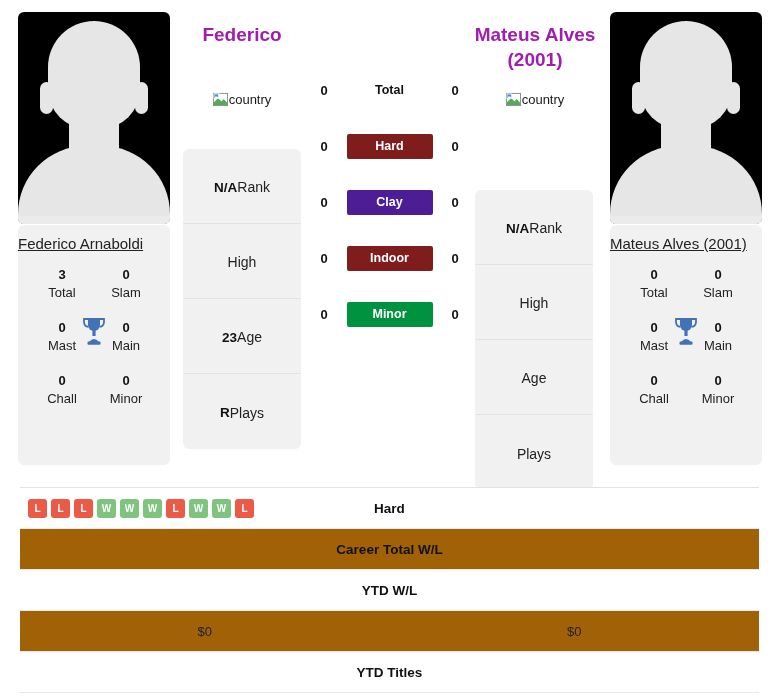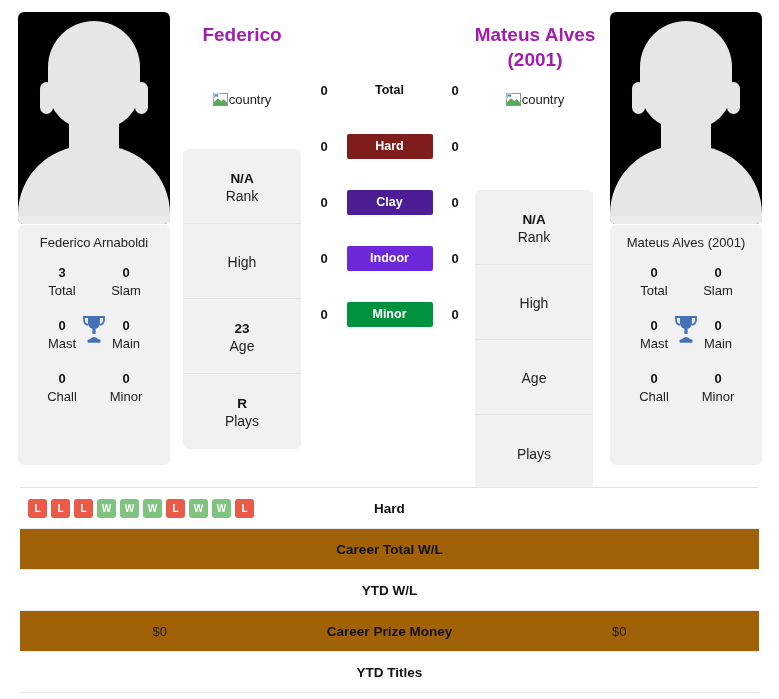--- a/index.html
+++ b/index.html
@@ -147,21 +147,20 @@
     border-radius: 6px;
     overflow: hidden;
   }
   .info-card.left  { left: 183px; top: 149px; }
   .info-card.right { left: 475px; top: 190px; }
 
   .info-cell {
     height: 75px;
     border-bottom: 1px solid #e4e4e4;
     display: flex;
-    flex-direction: column;
     align-items: center;
     justify-content: center;
     padding-top: 2px;
   }
   .info-cell:last-child { border-bottom: none; }
   .info-val {
     font-size: 13.5px;
     font-weight: bold;
     color: #111;
     line-height: 17px;
@@ -181,25 +180,25 @@
     width: 152px;
     height: 240px;
     background: #f1f1f1;
     border-radius: 6px;
     padding-top: 10px;
   }
   .titles-card.left  { left: 18px; }
   .titles-card.right { left: 610px; }
 
   .titles-name {
-    text-align: center;
-    font-size: 13px;
+    font-size: 15px;
     color: #222;
     margin-bottom: 14px;
     white-space: nowrap;
+    text-decoration: underline;
   }
   .titles-grid { position: relative; }
   .titles-row {
     display: flex;
     justify-content: space-between;
     padding: 0 20px;
     margin-bottom: 17px;
   }
   .titles-cell { width: 48px; text-align: center; }
   .titles-val {
@@ -341,21 +340,21 @@
           <div class="badge" style="background: #7f1d1d; color: rgb(255, 255, 255);">Hard</div>
           <div class="num">0</div>
         </div>
         <div class="surface-row">
           <div class="num">0</div>
           <div class="badge" style="background: #4c1d95; color: rgb(255, 255, 255);">Clay</div>
           <div class="num">0</div>
         </div>
         <div class="surface-row">
           <div class="num">0</div>
-          <div class="badge" style="background: #6d28d9; color: rgb(255, 255, 255);">Indoor</div>
+          <div class="badge" style="background: #7f1d1d; color: rgb(255, 255, 255);">Indoor</div>
           <div class="num">0</div>
         </div>
         <div class="surface-row">
           <div class="num">0</div>
           <div class="badge" style="background: rgb(0, 146, 63); color: rgb(255, 255, 255);">Minor</div>
           <div class="num">0</div>
         </div>
       </div>
 
     <div class="info-card left">
@@ -505,21 +504,20 @@
         <div class="cmp-cell-m">Career Total W/L</div>
         <div class="cmp-cell-r"></div>
       </div>
       <div class="cmp-row">
         <div class="cmp-cell-l"></div>
         <div class="cmp-cell-m">YTD W/L</div>
         <div class="cmp-cell-r"></div>
       </div>
       <div class="cmp-row striped">
         <div class="cmp-cell-l">$0</div>
-        <div class="cmp-cell-m">Career Prize Money</div>
         <div class="cmp-cell-r">$0</div>
       </div>
       <div class="cmp-row">
         <div class="cmp-cell-l"></div>
         <div class="cmp-cell-m">YTD Titles</div>
         <div class="cmp-cell-r"></div>
       </div>
     </div>
 
 </div>

